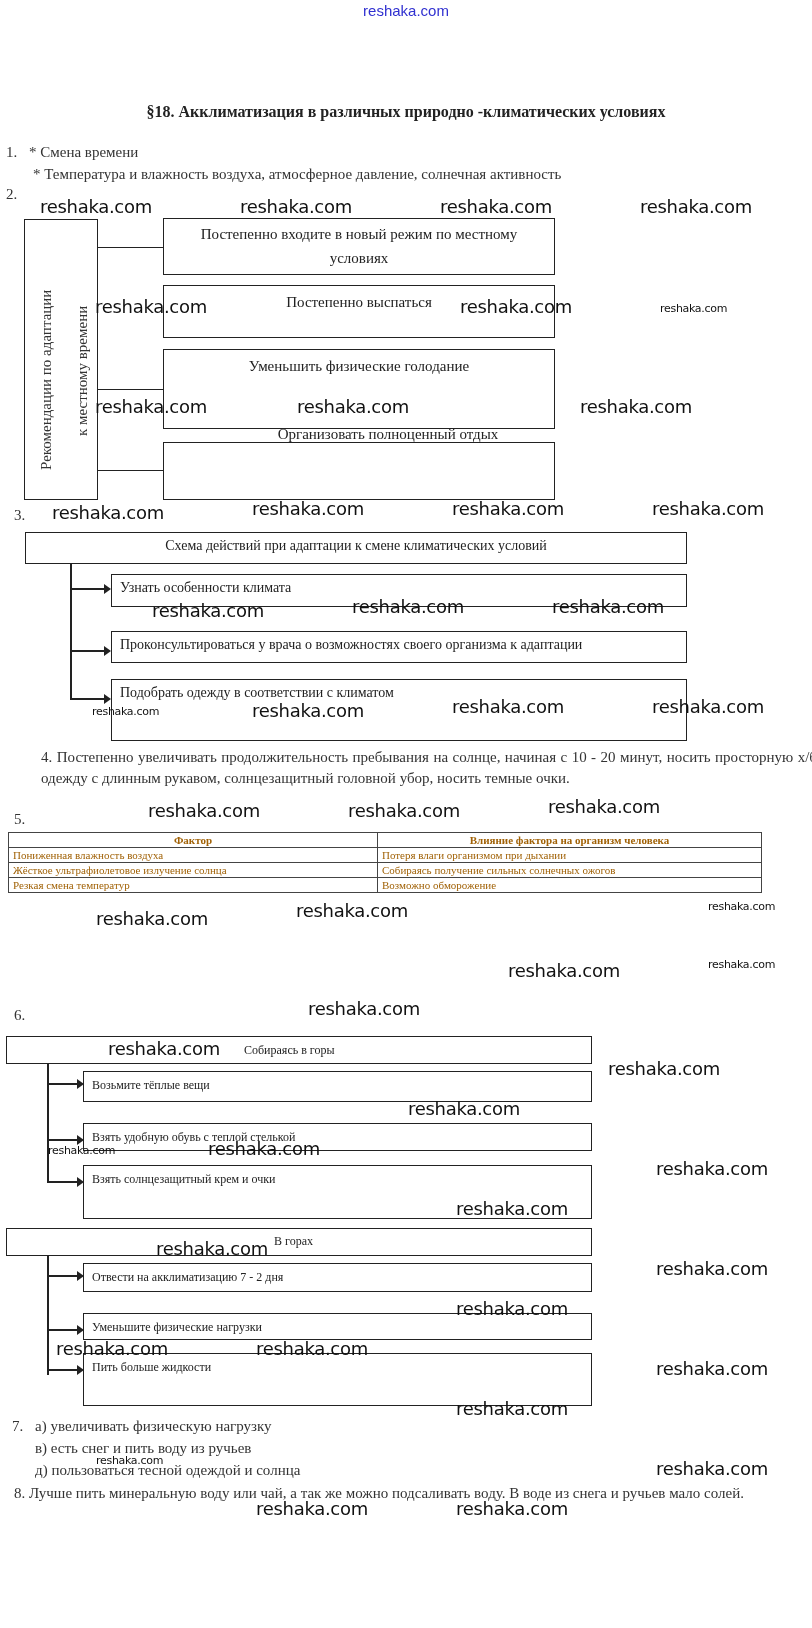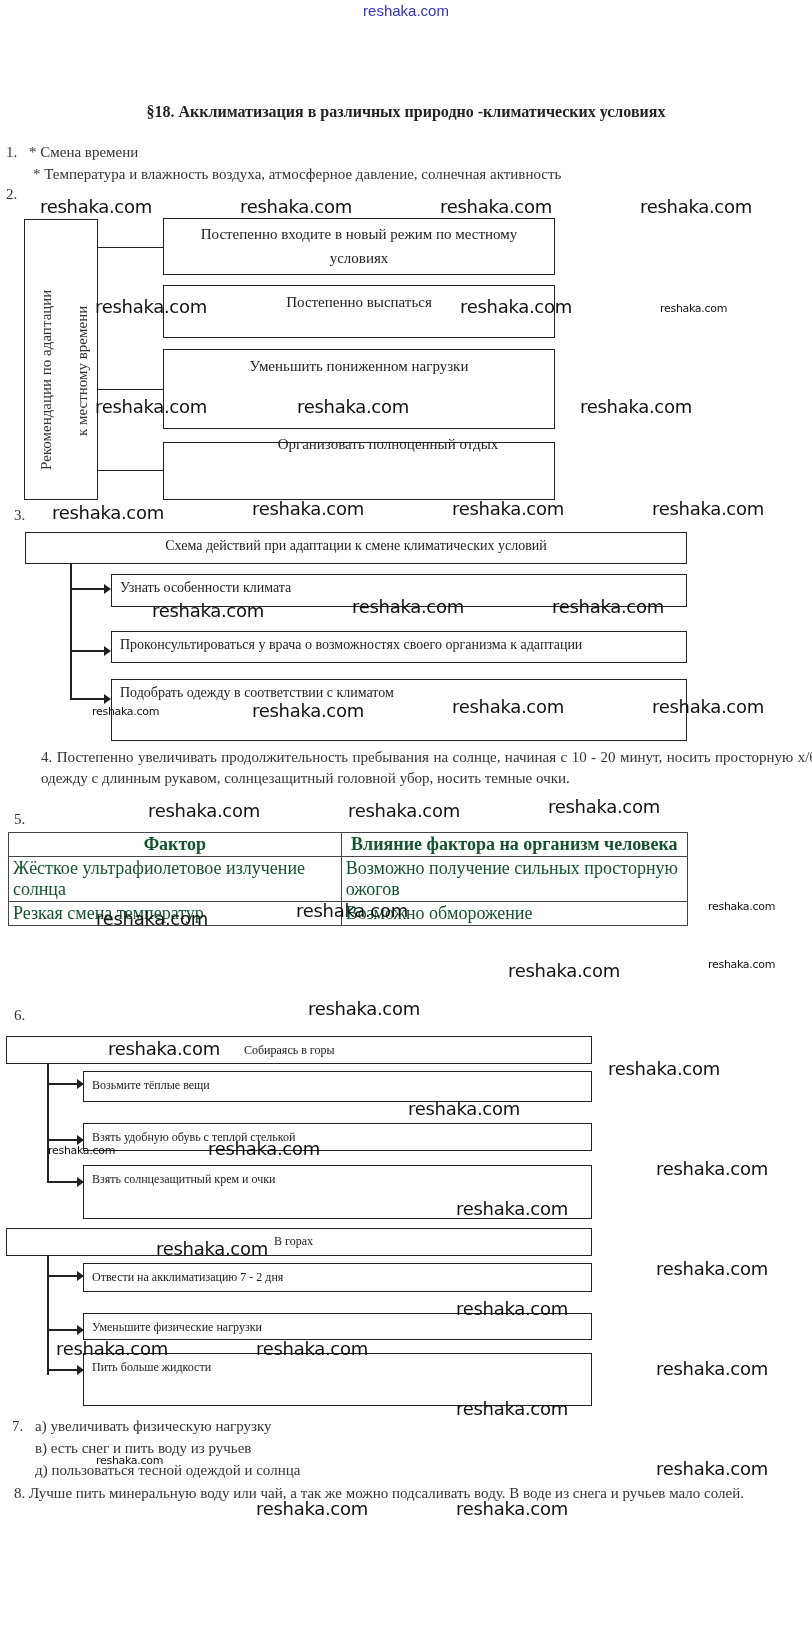--- a/index.html
+++ b/index.html
@@ -8,21 +8,21 @@
   .wm { position:absolute; font-family:"DejaVu Sans","Liberation Sans",sans-serif; color:#111; font-size:18px; letter-spacing:-0.3px; white-space:nowrap; }
   .wm.small { font-size:11px; }
   .toplink { position:absolute; left:0; width:812px; top:2px; text-align:center; font-family:"Liberation Sans",sans-serif; font-size:15px; color:#3030d0; }
   .title { position:absolute; left:0; width:812px; top:103px; text-align:center; font-weight:bold; font-size:16px; }
   .txt { position:absolute; font-size:15px; white-space:nowrap; color:#333; }
   .box { position:absolute; border:1.5px solid #222; box-sizing:border-box; background:transparent; }
   .boxtext { position:absolute; font-size:15px; white-space:nowrap; color:#222; }
   .line { position:absolute; background:#222; }
   .arrow { position:absolute; width:0; height:0; border-top:5px solid transparent; border-bottom:5px solid transparent; border-left:7px solid #222; }
   .vert { position:absolute; transform:rotate(-90deg); transform-origin:left top; font-size:15px; white-space:nowrap; color:#333; }
-  table.t5 { position:absolute; left:8px; top:832px; width:680px; border-collapse:collapse; font-size:18px; color:#14532d; }
+  table.t5 { position:absolute; left:8px; top:832px; width:754px; border-collapse:collapse; font-size:11px; color:#a16207; }
   table.t5 td, table.t5 th { border:1px solid #444; padding:1px 4px; vertical-align:top; font-weight:normal; text-align:left; }
   table.t5 th { text-align:center; font-weight:bold; }
   .para { position:absolute; left:14px; width:776px; font-size:15px; line-height:21px; text-align:justify; color:#333; }
 </style>
 </head>
 <body>
 
 <div class="toplink">reshaka.com</div>
 <div class="title">§18.  Акклиматизация в различных природно -климатических условиях</div>
 
@@ -36,23 +36,23 @@
 <div class="vert" style="left:74px;top:436px;">к местному времени</div>
 <div class="line" style="left:98px;top:247px;width:65px;height:1px;"></div>
 <div class="line" style="left:98px;top:389px;width:65px;height:1px;"></div>
 <div class="line" style="left:98px;top:470px;width:65px;height:1px;"></div>
 <div class="box" style="left:163px;top:218px;width:392px;height:57px;"></div>
 <div class="boxtext" style="left:163px;width:392px;text-align:center;top:226px;">Постепенно входите в новый режим по местному</div>
 <div class="boxtext" style="left:163px;width:392px;text-align:center;top:250px;">условиях</div>
 <div class="box" style="left:163px;top:285px;width:392px;height:53px;"></div>
 <div class="boxtext" style="left:163px;width:392px;text-align:center;top:294px;">Постепенно выспаться</div>
 <div class="box" style="left:163px;top:349px;width:392px;height:80px;"></div>
-<div class="boxtext" style="left:163px;width:392px;text-align:center;top:358px;">Уменьшить пониженном нагрузки</div>
+<div class="boxtext" style="left:163px;width:392px;text-align:center;top:358px;">Уменьшить физические голодание</div>
 <div class="box" style="left:163px;top:442px;width:392px;height:58px;"></div>
-<div class="boxtext" style="left:163px;width:404px;text-align:center;top:436px;padding-left:23px;">Организовать полноценный отдых</div>
+<div class="boxtext" style="left:163px;width:404px;text-align:center;top:426px;padding-left:23px;">Организовать полноценный отдых</div>
 
 <div class="txt" style="left:14px;top:507px;">3.</div>
 <div class="box" style="left:25px;top:532px;width:662px;height:32px;"></div>
 <div class="boxtext" style="left:25px;width:662px;text-align:center;top:538px;font-size:14px;">Схема действий при адаптации к смене климатических условий</div>
 <div class="line" style="left:70px;top:564px;width:1.5px;height:135px;"></div>
 <div class="line" style="left:70px;top:588px;width:38px;height:1.5px;"></div>
 <div class="arrow" style="left:104px;top:584px;"></div>
 <div class="line" style="left:70px;top:650px;width:38px;height:1.5px;"></div>
 <div class="arrow" style="left:104px;top:646px;"></div>
 <div class="line" style="left:70px;top:698px;width:38px;height:1.5px;"></div>
@@ -67,22 +67,26 @@
 <div class="para" style="top:747px;margin-left:27px;">4. Постепенно увеличивать продолжительность пребывания на солнце, начиная с 10 - 20 минут, носить просторную х/б одежду с длинным рукавом, солнцезащитный головной убор, носить темные очки.</div>
 
 <div class="txt" style="left:14px;top:811px;">5.</div>
 <table class="t5">
   <tbody>
       <tr>
     <th style="width:49%;">Фактор</th>
     <th>Влияние фактора на организм человека</th>
   </tr>
   <tr>
+    <td>Пониженная влажность воздуха</td>
+    <td>Потеря влаги организмом при дыхании</td>
+  </tr>
+  <tr>
     <td>Жёсткое ультрафиолетовое излучение солнца</td>
-    <td>Возможно получение сильных просторную ожогов</td>
+    <td>Собираясь получение сильных солнечных ожогов</td>
   </tr>
   <tr>
     <td>Резкая смена температур</td>
     <td>Возможно обморожение</td>
   </tr>
 </tbody>
   </table>
 
 <div class="txt" style="left:14px;top:1007px;">6.</div>
 <div class="box" style="left:6px;top:1036px;width:586px;height:28px;"></div>

